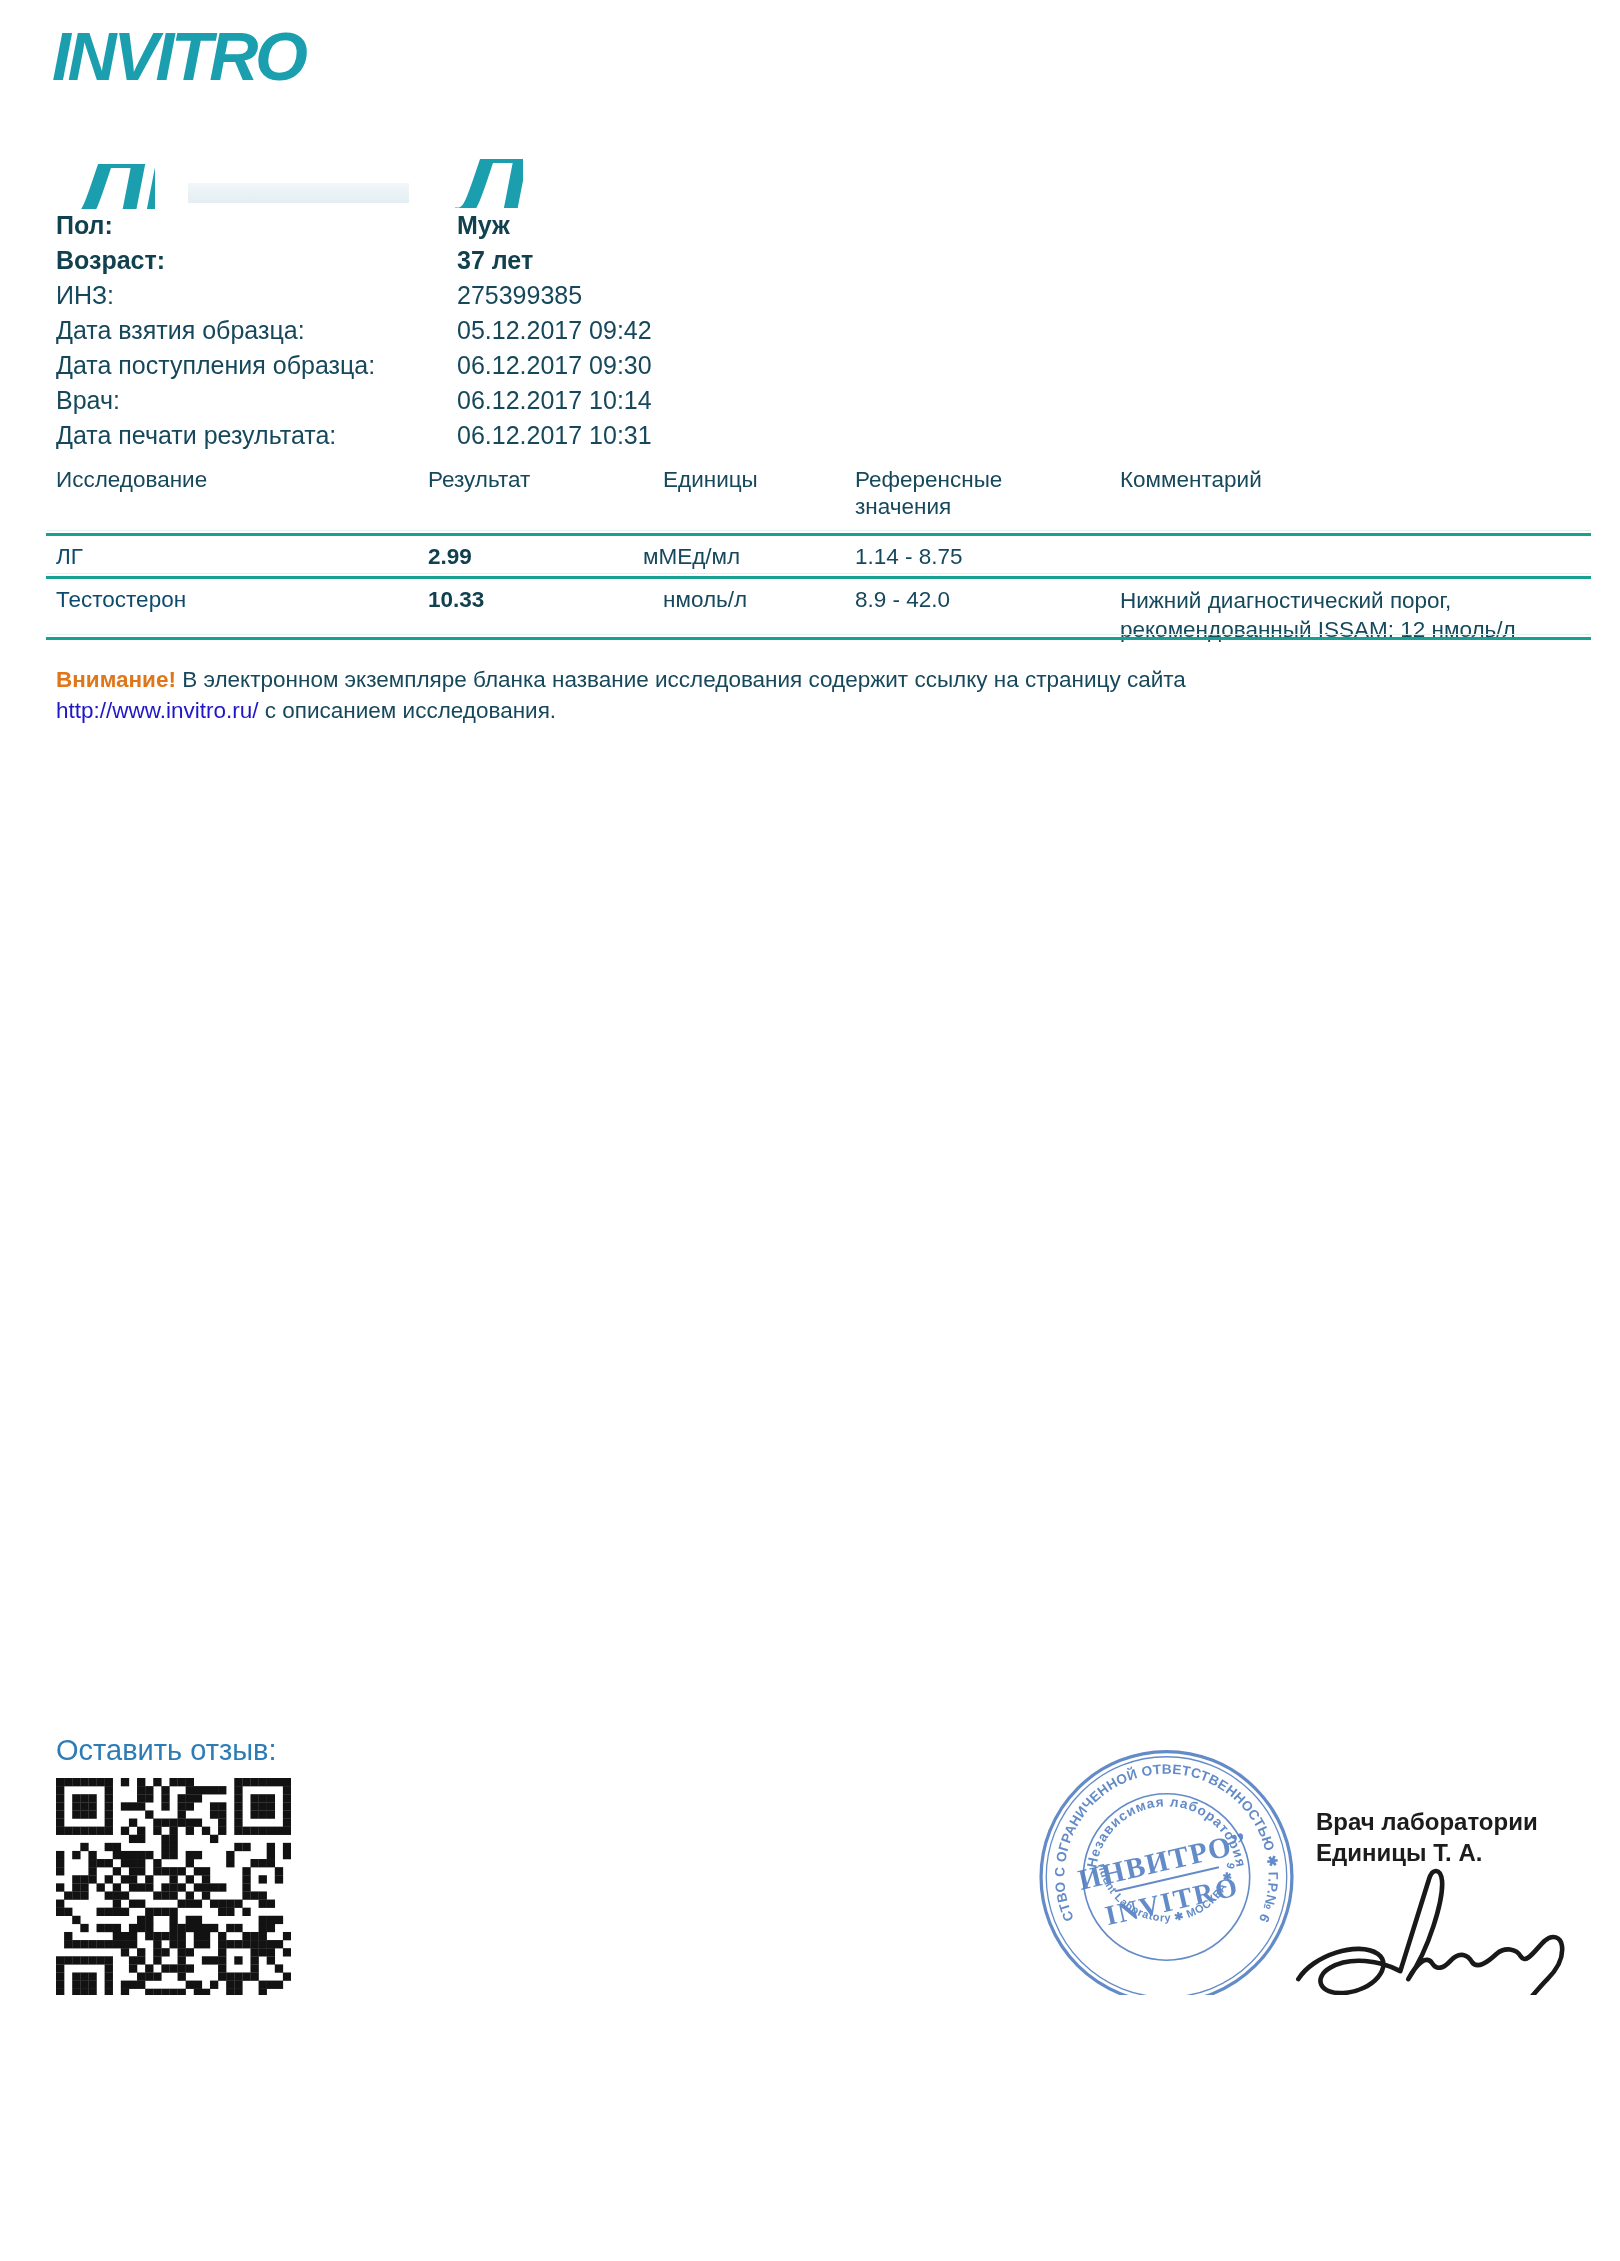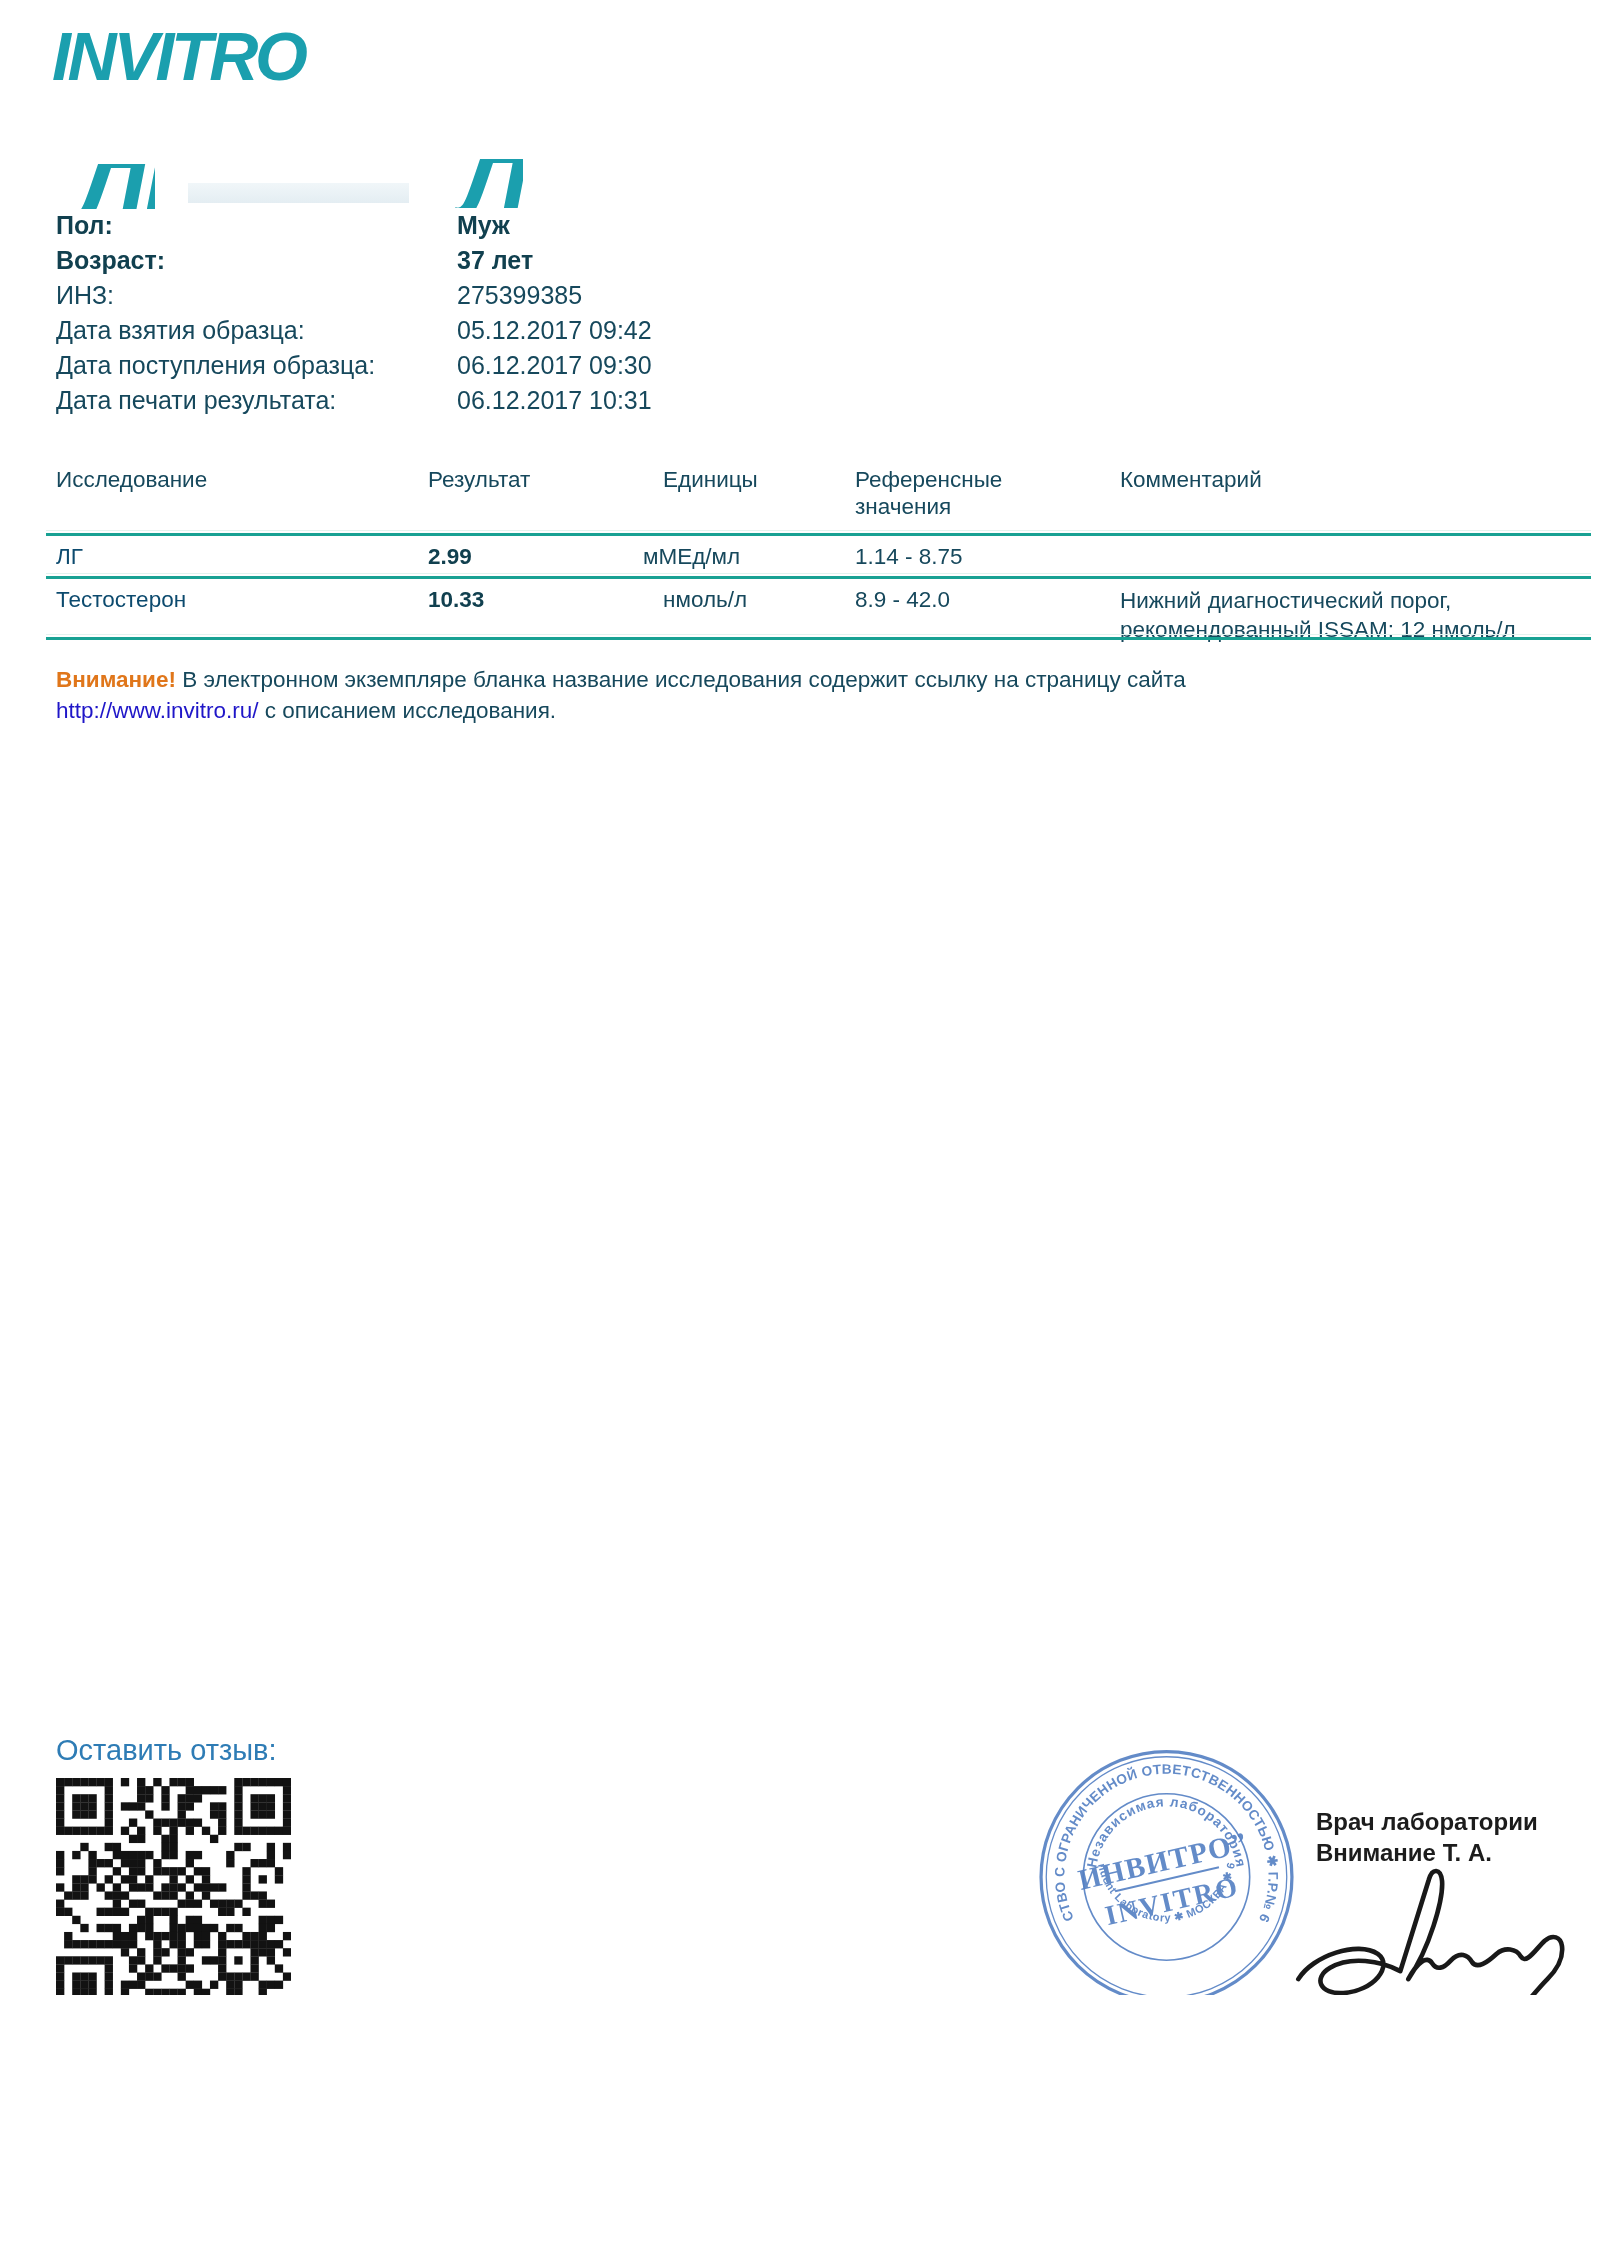--- a/index.html
+++ b/index.html
@@ -77,20 +77,24 @@
       <span class="info-label">ИНЗ:</span>
       <span class="info-value">275399385</span>
     </div>
     <div class="info-row" style="position:relative;">
       <span class="info-label">Дата взятия образца:</span>
       <span class="info-value">05.12.2017 09:42</span>
     </div>
     <div class="info-row" style="position:relative;">
       <span class="info-label">Дата поступления образца:</span>
       <span class="info-value">06.12.2017 09:30</span>
+    </div>
+    <div class="info-row" style="position:relative;">
+      <span class="info-label">Врач:</span>
+      <span class="info-value">06.12.2017 10:14</span>
     </div>
     <div class="info-row" style="position:relative;">
       <span class="info-label">Дата печати результата:</span>
       <span class="info-value">06.12.2017 10:31</span>
     </div>
   </div>
 
   <div>
     <div class="th" style="left:56px;  top:467px;">Исследование</div>
     <div class="th" style="left:428px; top:467px;">Результат</div>
@@ -568,21 +572,21 @@
       <g transform="rotate(-13 200 200)" font-family="'Liberation Serif',serif" text-anchor="middle">
         <text x="200" y="190" font-size="45" font-weight="bold" letter-spacing="2">ИНВИТРО”</text>
         <rect x="118" y="202" width="164" height="3"></rect>
         <text x="200" y="252" font-size="43" font-weight="bold" letter-spacing="3">INVITRO</text>
       </g>
     </g>
   </svg>
 
   <div class="abs doctor">
     <div>Врач лаборатории</div>
-    <div>Внимание Т. А.</div>
+    <div>Единицы Т. А.</div>
   </div>
 
   <svg class="abs" style="left:1293px;top:1861px;" width="318" height="219" viewBox="0 0 480 330">
     <path fill="none" stroke="#191919" stroke-width="7" stroke-linecap="round" stroke-linejoin="round" d="M 8 178
          C 30 142, 98 120, 128 140
          C 152 158, 122 196, 76 199
          C 40 201, 30 176, 56 161
          C 86 143, 132 150, 162 166
          L 205 28
          C 210 10, 223 10, 225 30

